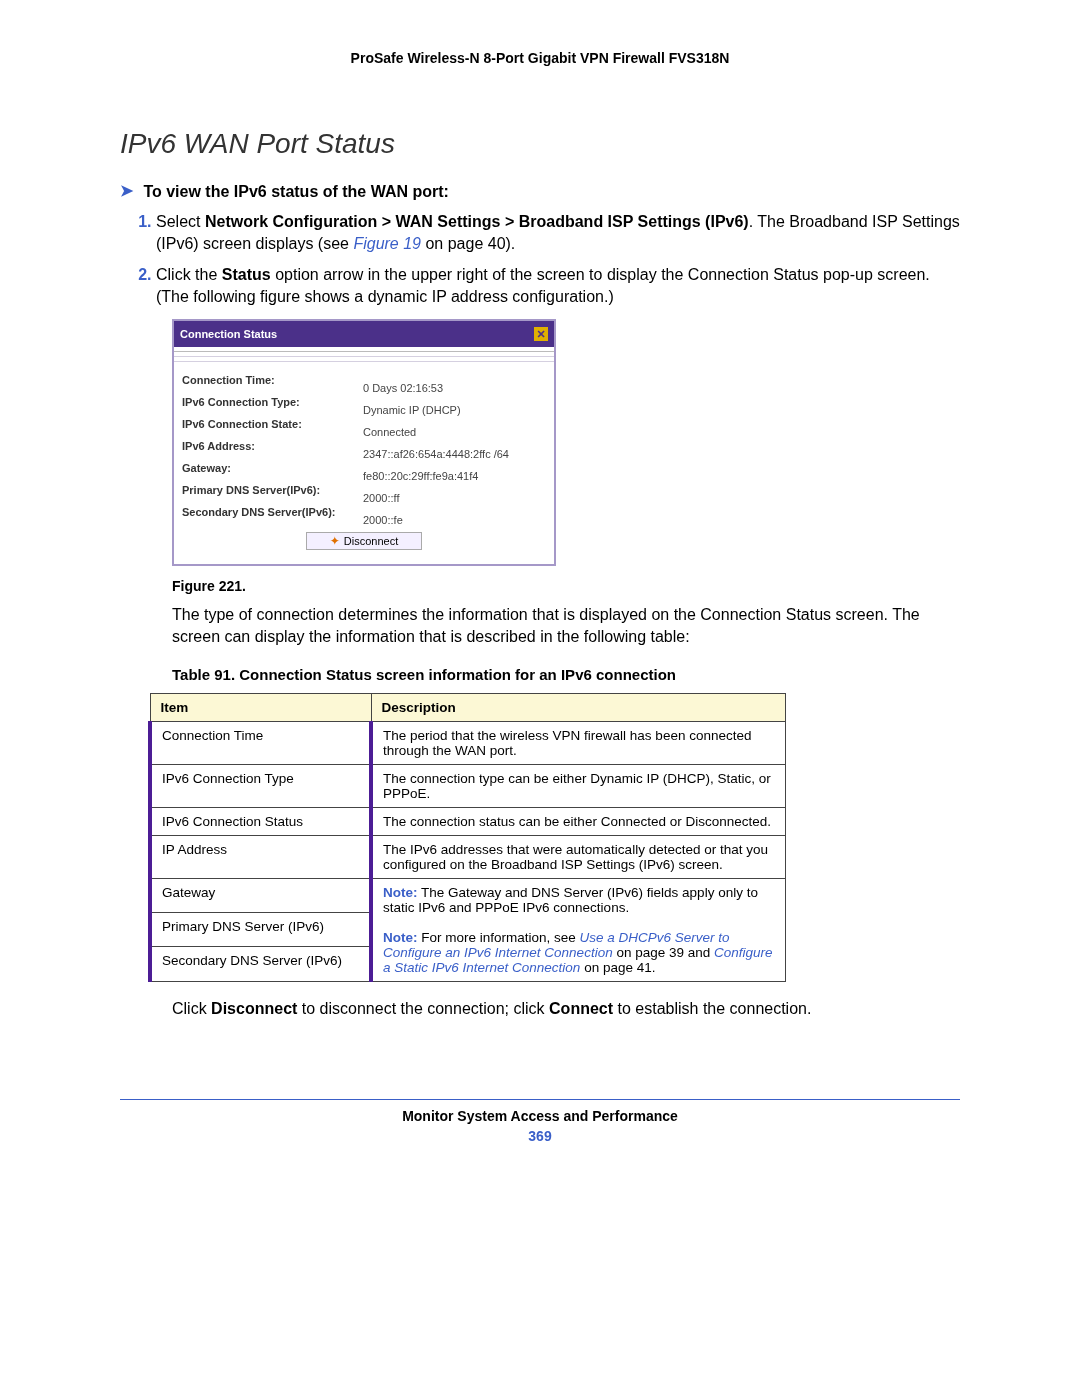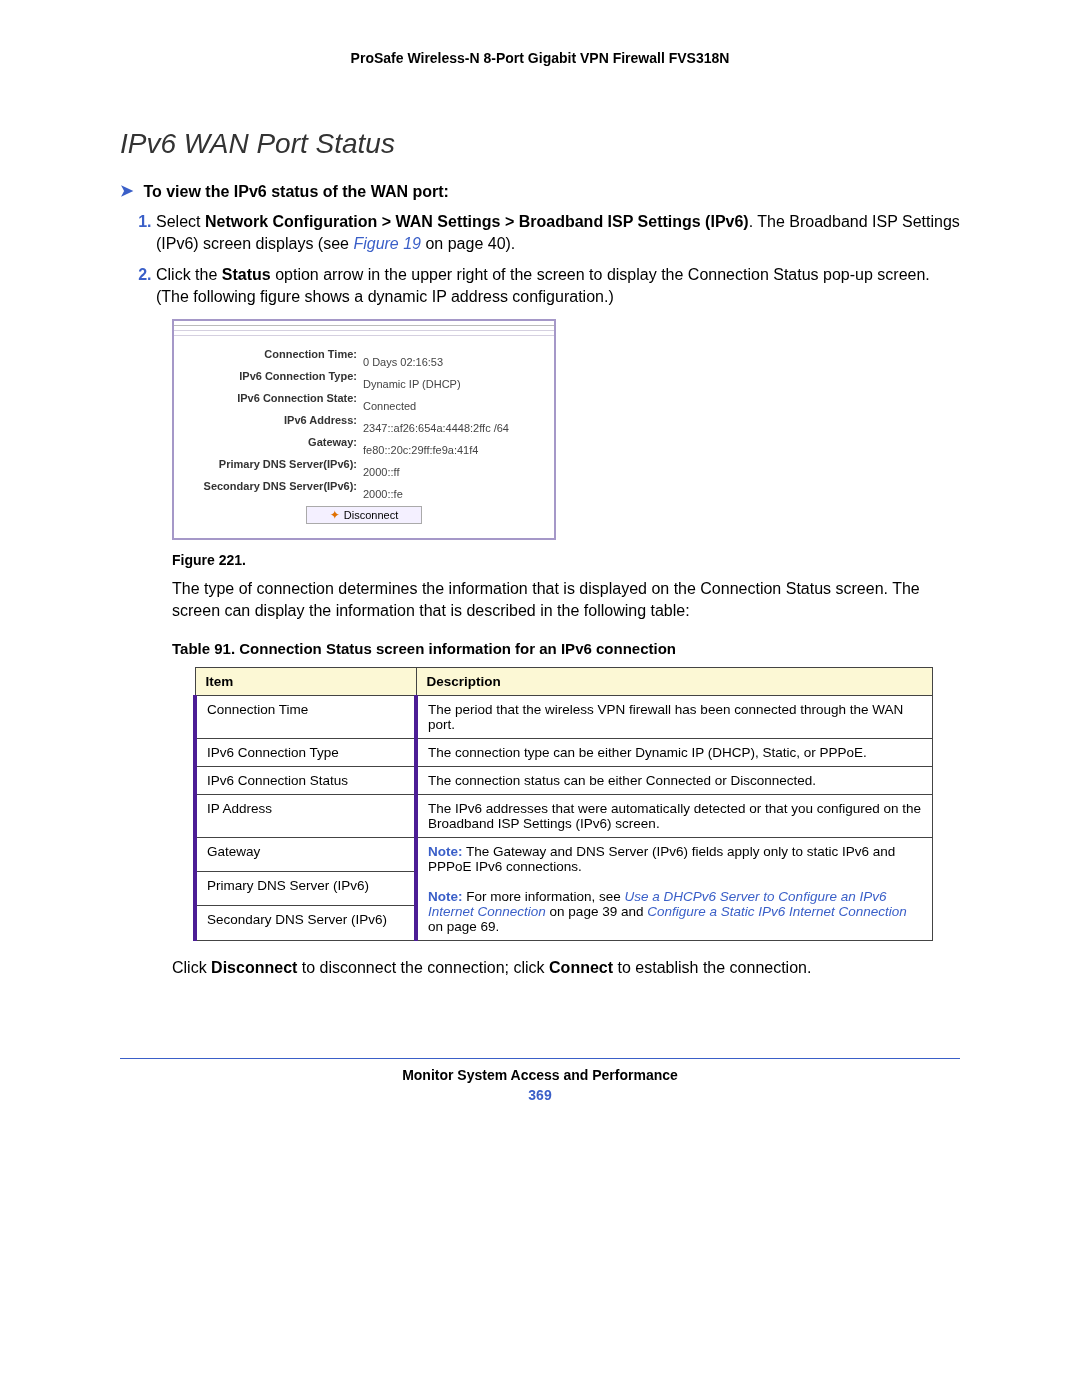--- a/index.html
+++ b/index.html
@@ -77,38 +77,38 @@
     text-align: center;
     line-height: 14px;
     font-weight: bold;
     color: #4b3089;
     font-size: 11px;
   }
   .popup-bars { border-top:1px solid #bbb; margin-top:4px; }
   .popup-bars div { height:4px; border-bottom:1px solid #d5d0e0; }
   .popup-body { padding: 10px 8px 14px 8px; }
   .kv { display:flex; margin: 2px 0; }
-  .kv .k { flex: 0 0 175px; text-align: right; font-weight: bold; color:#333; padding-right:6px;}
+  .kv .k { flex: 0 0 175px; text-align: left; font-weight: bold; color:#333; padding-right:6px;}
   .kv .v { color:#444;margin-top:8px; }
   .disc-btn {
     display:flex; align-items:center; justify-content:center;
     width:110px; margin: 6px auto 0 auto;
     border:1px solid #aaa;
     background:#f4f0ff;
     font-size:11px; padding:1px 2px;
     gap:4px;
   }
   .disc-btn .ico { color:#e07000; font-size:12px; }
   .fig-caption { font-weight:bold; font-size:14px; margin:12px 0 10px 52px; }
   .para { font-size:16px; line-height:1.35; margin:6px 0 18px 52px; }
   .tbl-caption { font-weight:bold; font-size:15px; margin: 11px 0 10px 52px; }
   table.info {
     border-collapse: collapse;
-    width: 740px;
-    margin-left: 73px;
+    width: 638px;
+    margin-left: 28px;
     font-size: 13.5px;
   }
   table.info th {
     background: #fcf8d5;
     border: 1px solid #444;
     text-align: left;
     padding: 6px 10px;
     font-weight: bold;
   }
   table.info td {
@@ -138,20 +138,24 @@
 <ol class="steps">
   <li>
     <span>Select </span><span class="bold">Network Configuration &gt; WAN Settings &gt; Broadband ISP Settings (IPv6)</span><span>. The Broadband ISP Settings (IPv6) screen displays (see </span><span class="fig-link">Figure 19</span><span> on page 40).</span>
   </li>
   <li>
     <span>Click the </span><span class="bold">Status</span><span> option arrow in the upper right of the screen to display the Connection Status pop-up screen. (The following figure shows a dynamic IP address configuration.)</span>
   </li>
 </ol>
 
 <div class="popup">
+  <div class="popup-title">
+    <span>Connection Status</span>
+    <span class="close">✕</span>
+  </div>
   <div class="popup-bars">
       <div></div>
       <div></div>
     </div>
   <div class="popup-body">
     <div class="kv">
         <span class="k">Connection Time:</span>
         <span class="v">0 Days 02:16:53</span>
       </div>
     <div class="kv">
@@ -211,21 +215,21 @@
   </tr>
   <tr>
     <td>IP Address</td>
     <td>The IPv6 addresses that were automatically detected or that you configured on the Broadband ISP Settings (IPv6) screen.</td>
   </tr>
   <tr class="merged-desc">
     <td>Gateway</td>
     <td rowspan="3">
       <span class="note-head">Note:</span><span>  The Gateway and DNS Server (IPv6) fields apply only to static IPv6 and PPPoE IPv6 connections.</span>
       <br><br>
-      <span class="note-head">Note:</span><span>  For more information, see </span><span class="link-ital">Use a DHCPv6 Server to Configure an IPv6 Internet Connection</span><span> on page 39 and </span><span class="link-ital">Configure a Static IPv6 Internet Connection</span><span> on page 69.</span>
+      <span class="note-head">Note:</span><span>  For more information, see </span><span class="link-ital">Use a DHCPv6 Server to Configure an IPv6 Internet Connection</span><span> on page 39 and </span><span class="link-ital">Configure a Static IPv6 Internet Connection</span><span> on page 41.</span>
     </td>
   </tr>
   <tr>
     <td>Primary DNS Server (IPv6)</td>
   </tr>
   <tr>
     <td>Secondary DNS Server (IPv6)</td>
   </tr>
 </tbody>
   </table>

